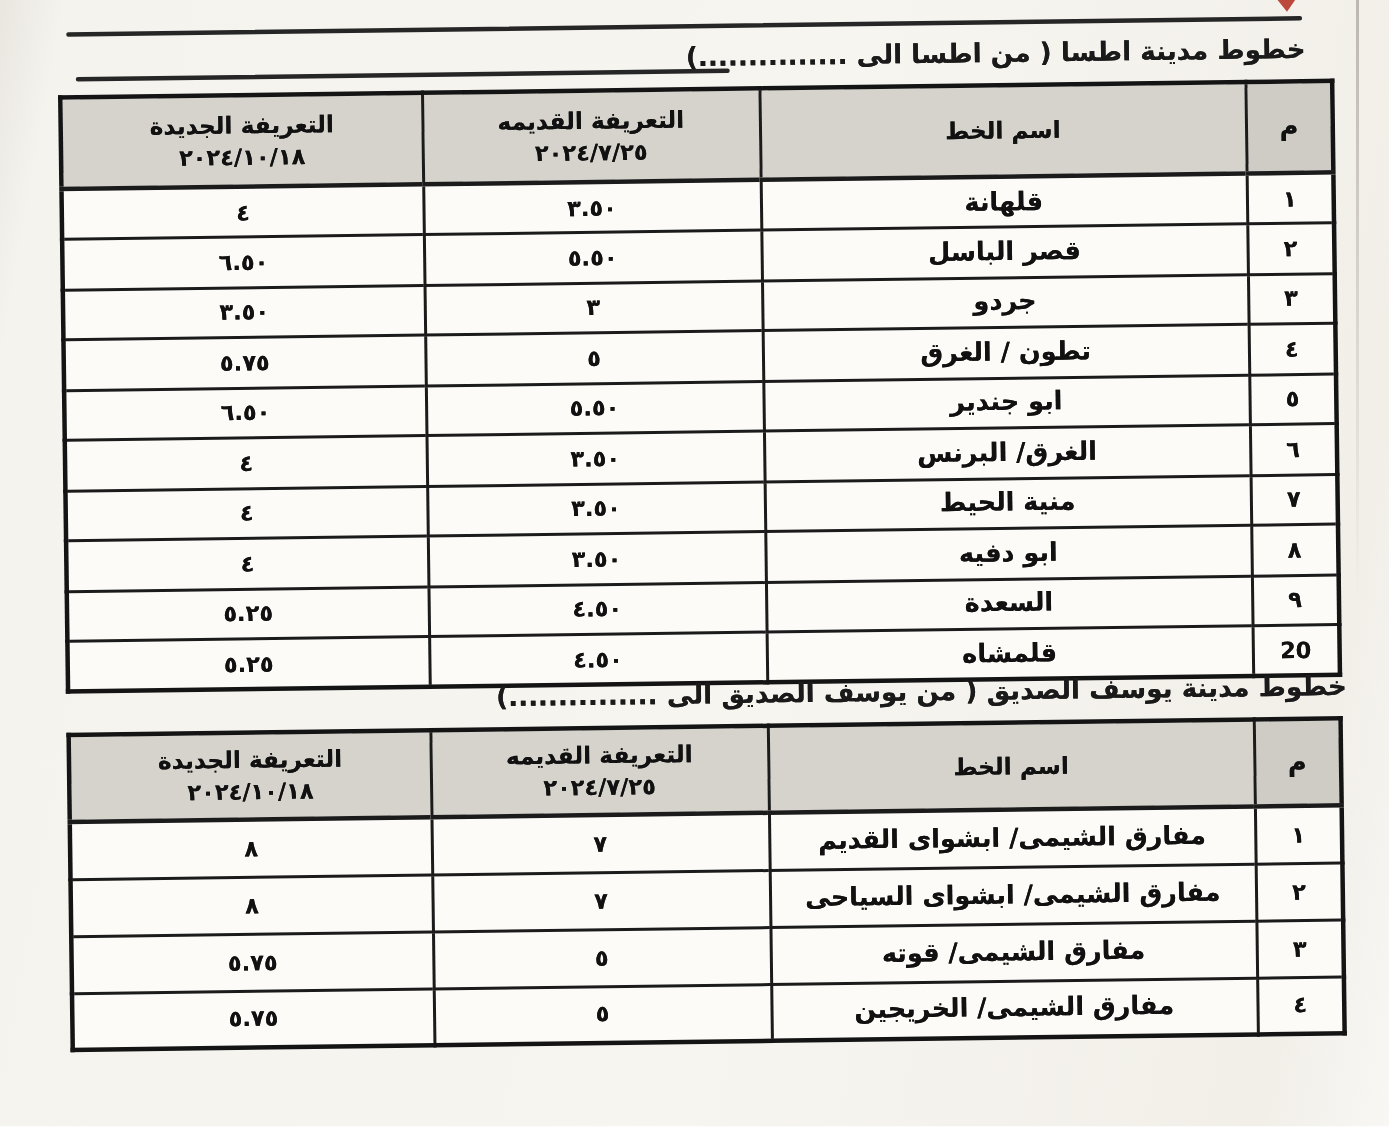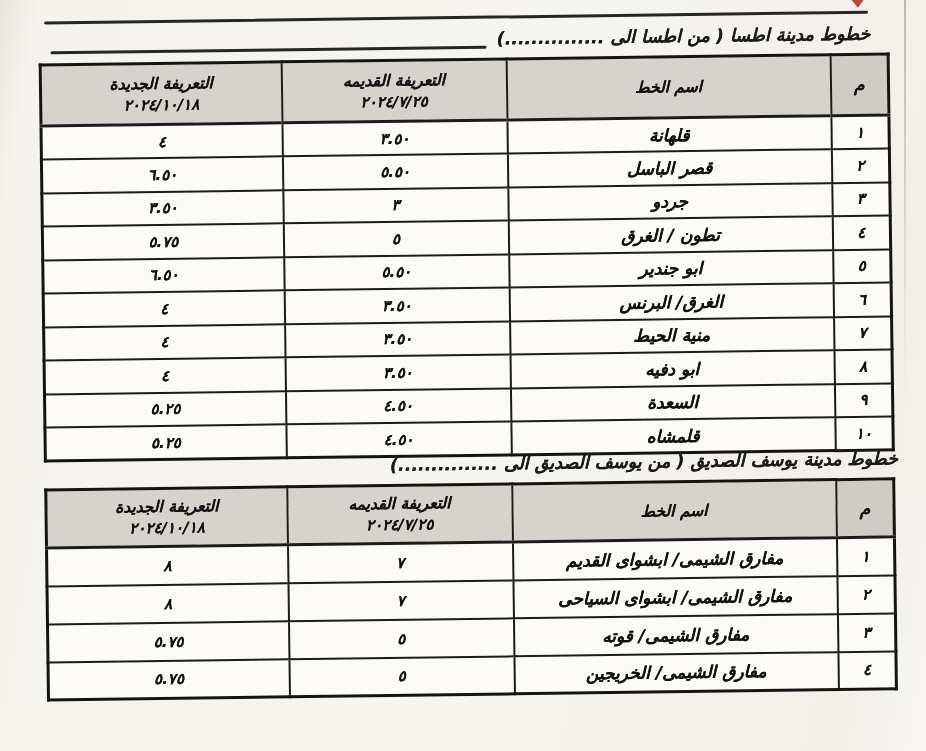--- a/index.html
+++ b/index.html
@@ -4,21 +4,20 @@
 <style>
   * { margin:0; padding:0; box-sizing:border-box; }
   html,body { background:#ffffff; }
   body {
     width:926px; height:751px; position:relative; overflow:hidden;
     font-family:"DejaVu Sans", sans-serif;
   }
   .paper {
     position:absolute; inset:0;
     background:linear-gradient(100deg,#e9e6e0 0%,#f5f3ee 4%,#f7f5f0 55%,#f2efe9 92%,#f8f7f4 100%);
-    font-style:italic;
   }
   .tilt {
     position:absolute; inset:0;
     transform:rotate(-0.75deg);
     transform-origin:50% 42%;
     color:#161616;
   }
   
   .scan-line { position:absolute; background:#262626; border-radius:2px; }
   .scan-line.a { left:48px; top:16px; width:824px; height:2.6px; }
@@ -148,21 +147,21 @@
             <td class="old">٣.٥٠</td>
             <td class="new">٤</td>
           </tr>
           <tr>
             <td class="num">٩</td>
             <td class="line">السعدة</td>
             <td class="old">٤.٥٠</td>
             <td class="new">٥.٢٥</td>
           </tr>
           <tr>
-            <td class="num">١٠</td>
+            <td class="num">20</td>
             <td class="line">قلمشاه</td>
             <td class="old">٤.٥٠</td>
             <td class="new">٥.٢٥</td>
           </tr>
         </tbody>
     </table>
 
     <div class="doc-title" id="title2">خطوط مدينة يوسف الصديق ( من يوسف الصديق الى ...............)</div>
 
     <table class="tbl" id="tbl2" dir="rtl">

